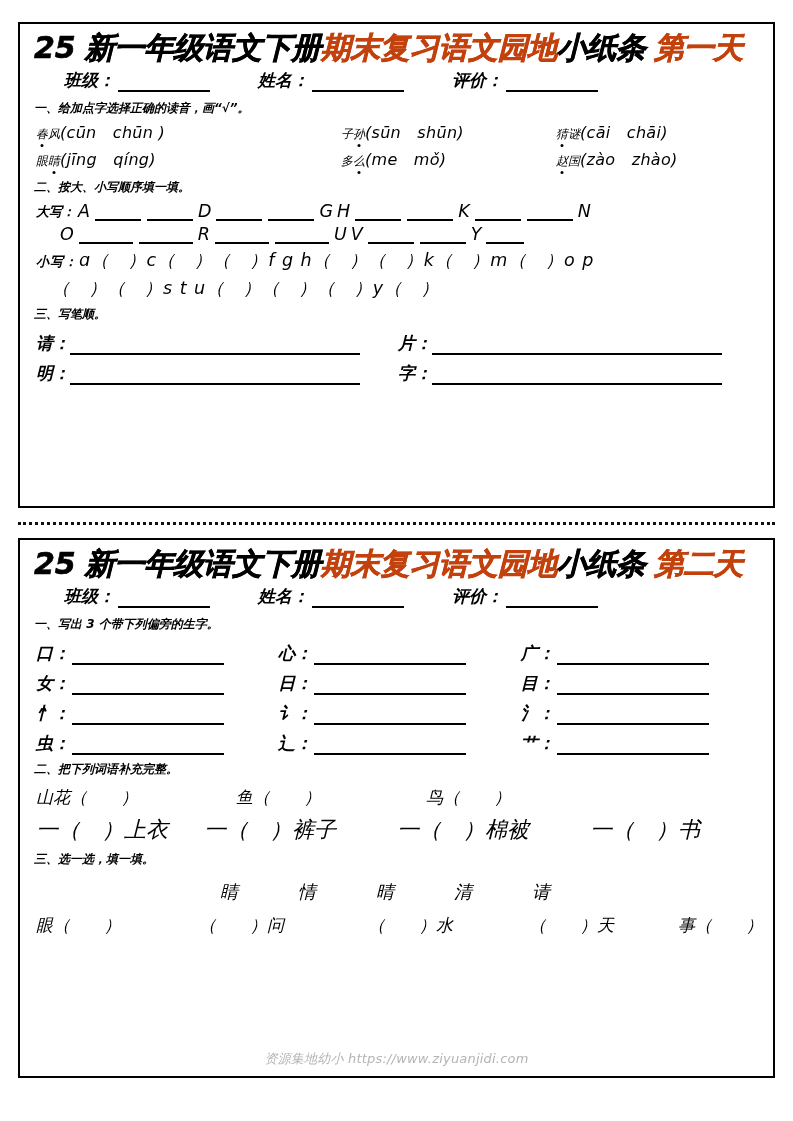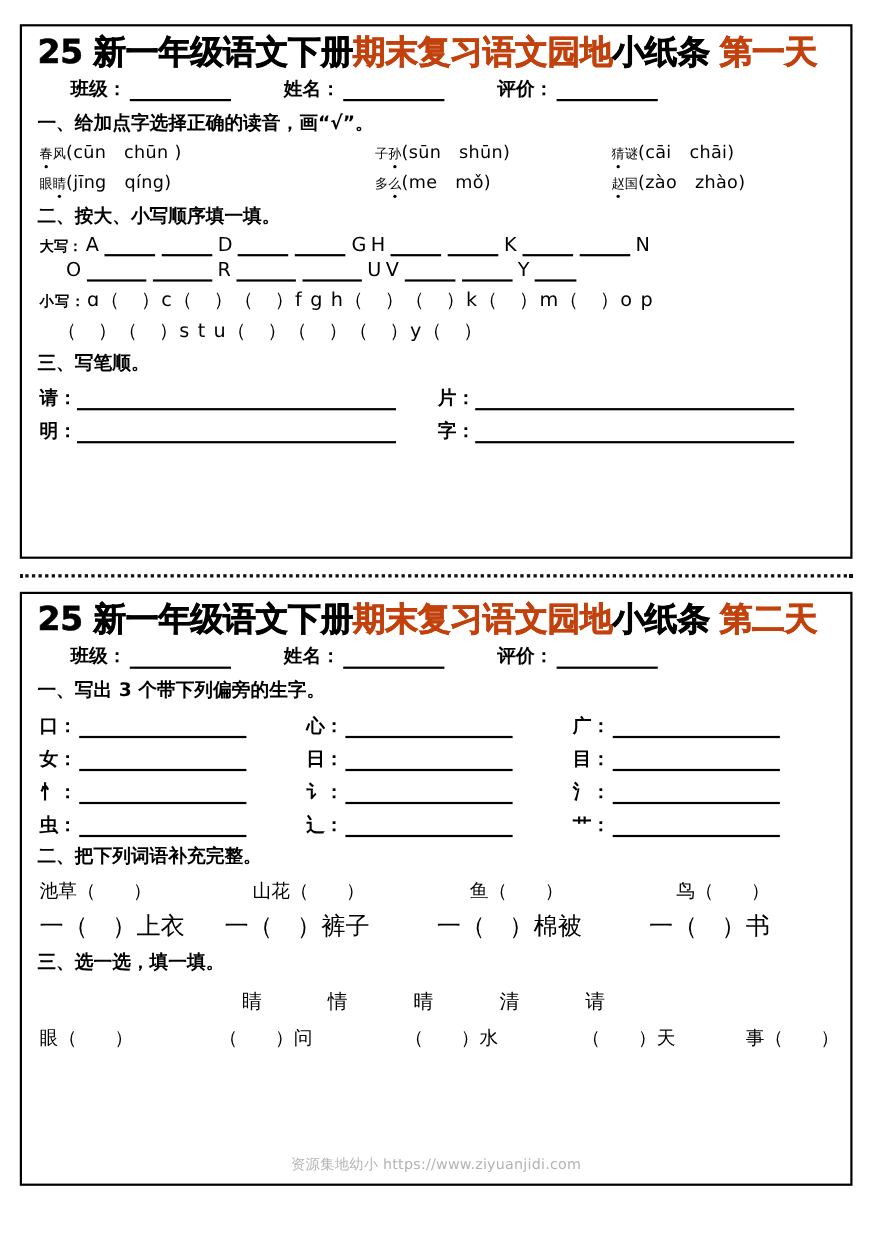--- a/index.html
+++ b/index.html
@@ -13,20 +13,21 @@
     font-family: "DejaVu Sans", "Liberation Sans", sans-serif;
     color: #000000;
     overflow: hidden;
   }
   .page {
     position: relative;
     width: 793px;
     height: 1121px;
     box-sizing: border-box;
     padding: 22px 18px 0 18px;
+    font-style: italic;
   }
 
   
   .sheet {
     border: 2px solid #000;
     box-sizing: border-box;
     padding: 6px 10px 6px 10px;
     background: #fff;
     position: relative;
   }
@@ -82,21 +83,21 @@
     display: inline-block;
     border-bottom: 2px solid #000;
     height: 15px;
     margin-left: 3px;
   }
   .w-90 { width: 92px; }
   .sp-48 { width: 48px; display: inline-block; }
 
   
   .q-head {
-    font-size: 17px;
+    font-size: 12px;
     font-weight: bold;
     padding: 6px 0 2px 4px;
     letter-spacing: 0px;
   }
 
   
   .py-row {
     display: flex;
     padding: 4px 0 2px 6px;
     font-size: 17px;
@@ -490,21 +491,20 @@
       <div class="rad-cell">
         <span class="rad-label">艹：</span>
         <span class="rad-line"></span>
       </div>
     </div>
 
     <div class="q-head">二、把下列词语补充完整。</div>
 
 
     <div class="word-row">
-      <div class="word-cell wc-1">池草（　　）</div>
       <div class="word-cell wc-2">山花（　　）</div>
       <div class="word-cell wc-3">鱼（　　）</div>
       <div class="word-cell wc-4">鸟（　　）</div>
     </div>
 
     <div class="mw-row">
       <div class="mw-cell mw-1">一（　）上衣</div>
       <div class="mw-cell mw-2">一（　）裤子</div>
       <div class="mw-cell mw-3">一（　）棉被</div>
       <div class="mw-cell">一（　）书</div>

